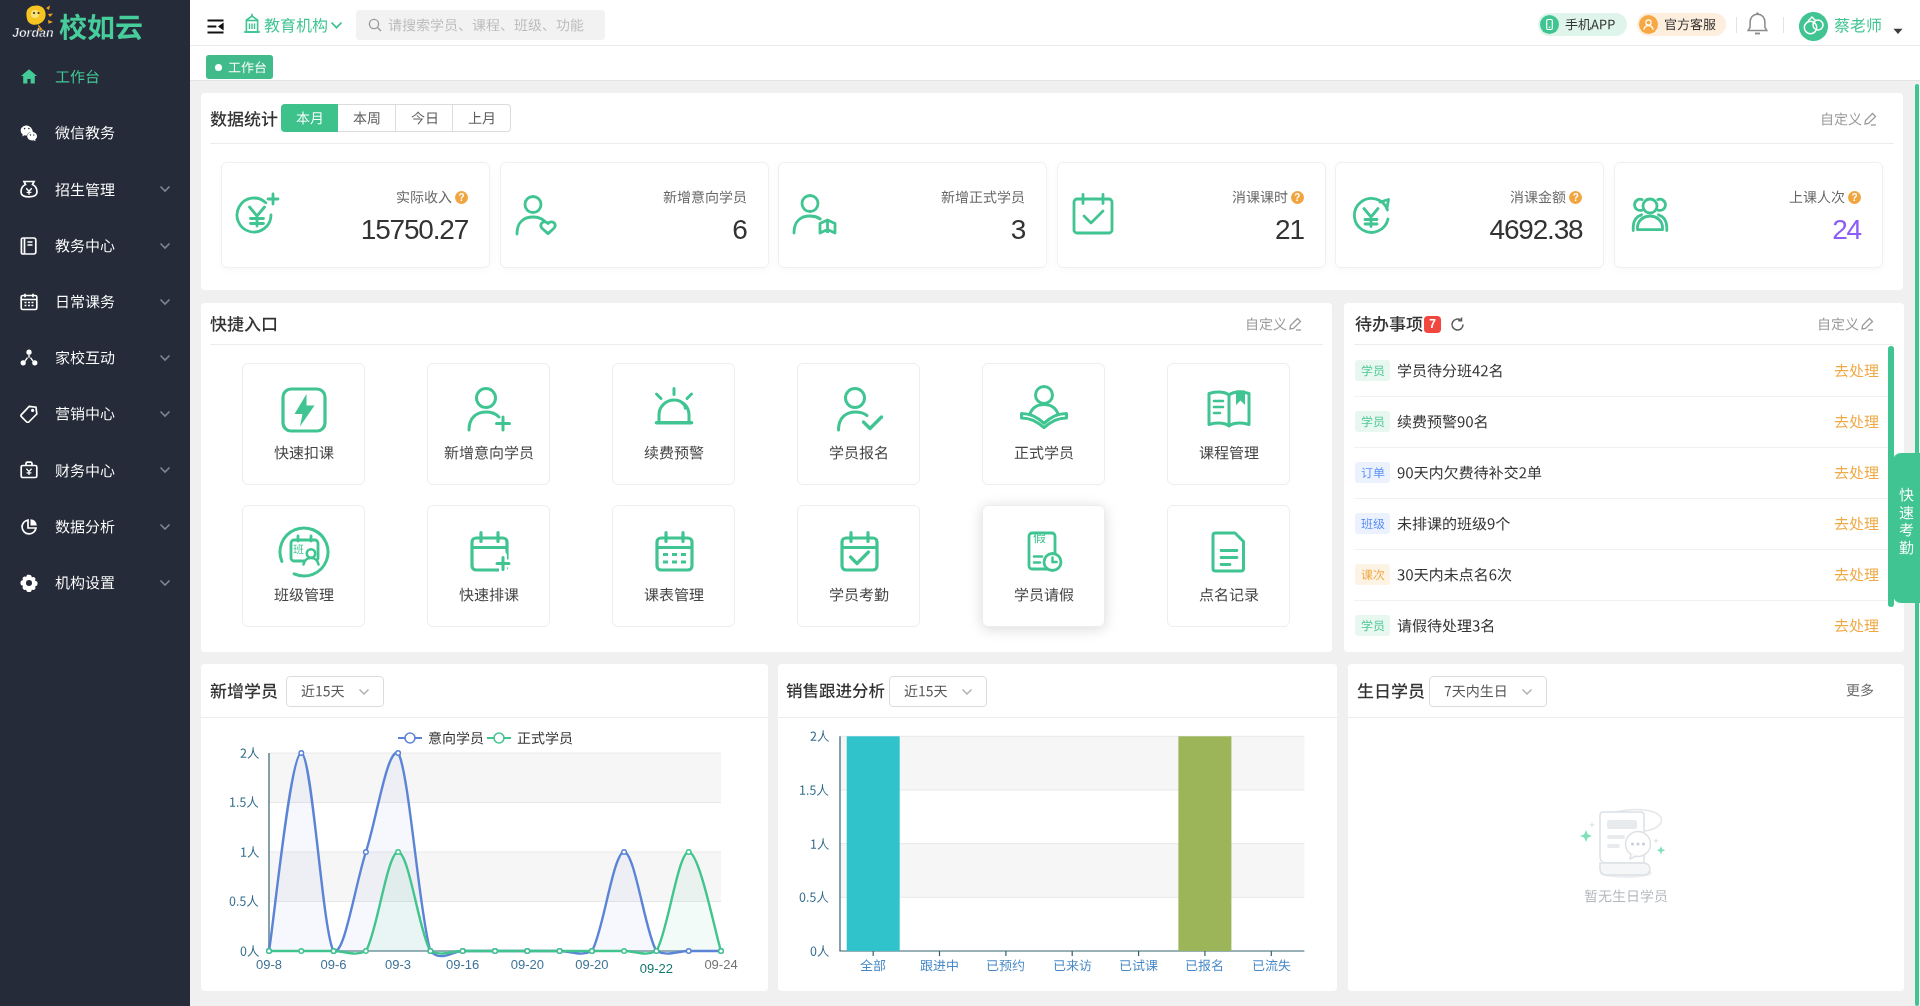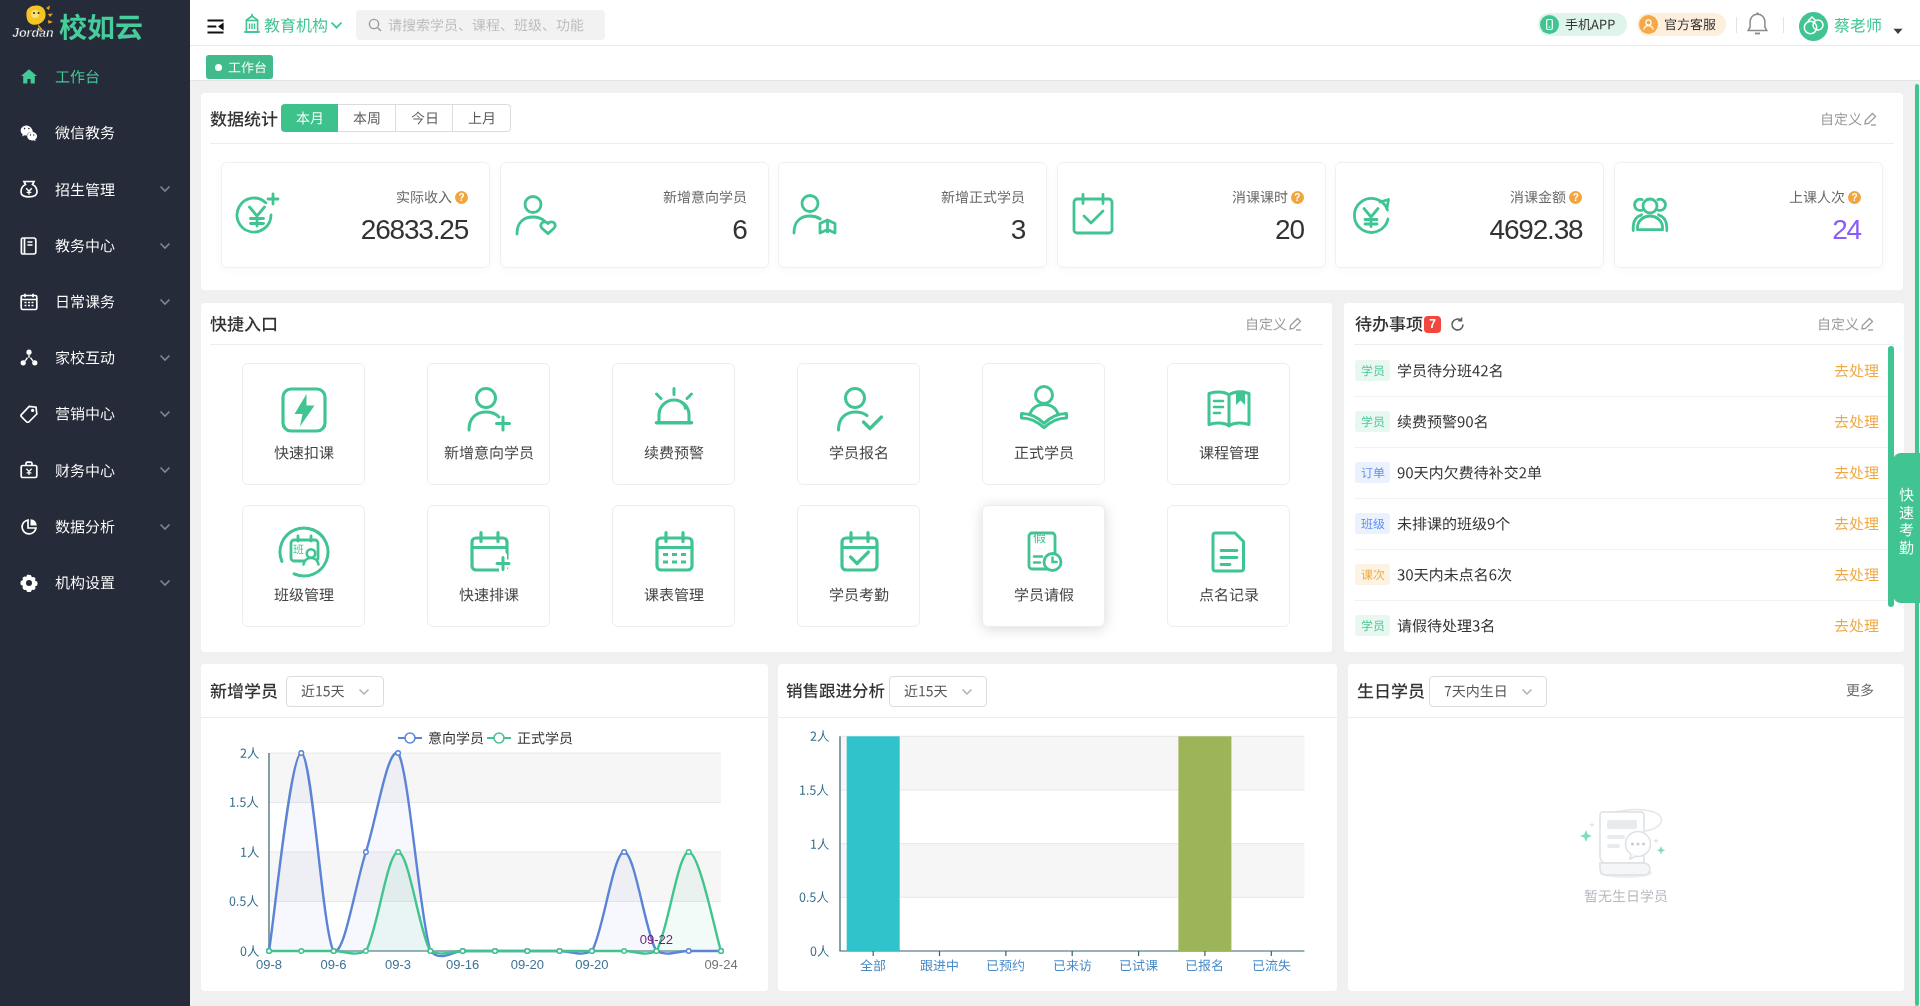--- a/index.html
+++ b/index.html
@@ -378,21 +378,21 @@
 <div style="position:absolute;left:396.0px;top:187.9px;z-index:2">
     <svg class="tx " width="56.0" height="18.2" viewBox="0 0 56.0 18.2" style="color:#666">
       <g transform="translate(0 14.32) scale(0.01400 -0.01400)">
         <use href="#r5b9e" x="0"></use>
         <use href="#r9645" x="1000"></use>
         <use href="#r6536" x="2000"></use>
         <use href="#r5165" x="3000"></use>
       </g>
     </svg>
   </div>
-<div style="position:absolute;left:468.0px;transform:translateX(-100%);top:213.2px;font:400 28.0px 'Liberation Sans',sans-serif;color:#333;line-height:33.6px;letter-spacing:-1.2px;white-space:nowrap;z-index:2">26833.25</div>
+<div style="position:absolute;left:468.0px;transform:translateX(-100%);top:213.2px;font:400 28.0px 'Liberation Sans',sans-serif;color:#333;line-height:33.6px;letter-spacing:-1.2px;white-space:nowrap;z-index:2">15750.27</div>
 <div style="position:absolute;left:499.6px;top:162px;width:269px;height:106px;background:#fff;border:1px solid #f0f0f0;border-radius:6px;box-shadow:0 2px 10px rgba(0,0,0,0.03);z-index:2"></div>
 <svg style="position:absolute;left:511.6px;top:191px;z-index:3" width="48" height="48" viewBox="0 0 48 48">
     <circle cx="21" cy="13.5" r="8" fill="none" stroke="#3fc492" stroke-width="2.8"></circle>
 <path d="M5 43 c0 -12 7 -17 16 -17 c5 0 9 1.5 12 4.5" fill="none" stroke="#3fc492" stroke-width="2.8" stroke-linecap="round"></path>
 <path d="M36 32.5 c1.8 -2.2 5 -2.2 6.4 -0.3 c1.3 1.8 0.6 4.2 -1.2 5.8 l-5.2 4.6 l-5.2 -4.6 c-1.8 -1.6 -2.5 -4 -1.2 -5.8 c1.4 -1.9 4.6 -1.9 6.4 0.3z" fill="#fff" stroke="#3fc492" stroke-width="2.8" stroke-linejoin="round"></path>
   </svg>
 <div style="position:absolute;left:662.6px;top:187.9px;z-index:2">
     <svg class="tx " width="84.0" height="18.2" viewBox="0 0 84.0 18.2" style="color:#666">
       <g transform="translate(0 14.32) scale(0.01400 -0.01400)">
         <use href="#r65b0" x="0"></use>
@@ -434,21 +434,21 @@
 <div style="position:absolute;left:1231.8px;top:187.9px;z-index:2">
     <svg class="tx " width="56.0" height="18.2" viewBox="0 0 56.0 18.2" style="color:#666">
       <g transform="translate(0 14.32) scale(0.01400 -0.01400)">
         <use href="#r6d88" x="0"></use>
         <use href="#r8bfe" x="1000"></use>
         <use href="#r8bfe" x="2000"></use>
         <use href="#r65f6" x="3000"></use>
       </g>
     </svg>
   </div>
-<div style="position:absolute;left:1303.8px;transform:translateX(-100%);top:213.2px;font:400 28.0px 'Liberation Sans',sans-serif;color:#333;line-height:33.6px;letter-spacing:-1.2px;white-space:nowrap;z-index:2">20</div>
+<div style="position:absolute;left:1303.8px;transform:translateX(-100%);top:213.2px;font:400 28.0px 'Liberation Sans',sans-serif;color:#333;line-height:33.6px;letter-spacing:-1.2px;white-space:nowrap;z-index:2">21</div>
 <div style="position:absolute;left:1335.4px;top:162px;width:269px;height:106px;background:#fff;border:1px solid #f0f0f0;border-radius:6px;box-shadow:0 2px 10px rgba(0,0,0,0.03);z-index:2"></div>
 <svg style="position:absolute;left:1347.4px;top:191px;z-index:3" width="48" height="48" viewBox="0 0 48 48">
     <path d="M40.5 19 a17 17 0 1 0 0.5 9" fill="none" stroke="#3fc492" stroke-width="2.8" stroke-linecap="round"></path>
 <path d="M33 11 l8.5 -2.5 l-1.5 8.5" fill="none" stroke="#3fc492" stroke-width="2.8" stroke-linecap="round" stroke-linejoin="round"></path>
 <path d="M17 17.5 l7 8.5 l7 -8.5 M24 26 v9.5 M18 28.5 h12 M18 33 h12" fill="none" stroke="#3fc492" stroke-width="2.8" stroke-linecap="round"></path>
   </svg>
 <div style="position:absolute;left:1569.4px;top:191px;width:13px;height:13px;border-radius:50%;background:#f1a53f;color:#fff;font:bold 10px 'Liberation Sans';text-align:center;line-height:13px;z-index:3">?</div>
 <div style="position:absolute;left:1510.4px;top:187.9px;z-index:2">
     <svg class="tx " width="56.0" height="18.2" viewBox="0 0 56.0 18.2" style="color:#666">
       <g transform="translate(0 14.32) scale(0.01400 -0.01400)">
@@ -1090,21 +1090,21 @@
         <use href="#r4eba" x="555"></use>
       </g>
     </svg>
   </div>
 <div style="position:absolute;left:269.0px;transform:translateX(-50%);top:957.2px;font:400 13.0px 'Liberation Sans',sans-serif;color:#3d7296;line-height:15.6px;letter-spacing:0.0px;white-space:nowrap;z-index:2">09-8</div>
 <div style="position:absolute;left:333.6px;transform:translateX(-50%);top:957.2px;font:400 13.0px 'Liberation Sans',sans-serif;color:#3d7296;line-height:15.6px;letter-spacing:0.0px;white-space:nowrap;z-index:2">09-6</div>
 <div style="position:absolute;left:398.1px;transform:translateX(-50%);top:957.2px;font:400 13.0px 'Liberation Sans',sans-serif;color:#3d7296;line-height:15.6px;letter-spacing:0.0px;white-space:nowrap;z-index:2">09-3</div>
 <div style="position:absolute;left:462.7px;transform:translateX(-50%);top:957.2px;font:400 13.0px 'Liberation Sans',sans-serif;color:#3d7296;line-height:15.6px;letter-spacing:0.0px;white-space:nowrap;z-index:2">09-16</div>
 <div style="position:absolute;left:527.3px;transform:translateX(-50%);top:957.2px;font:400 13.0px 'Liberation Sans',sans-serif;color:#3d7296;line-height:15.6px;letter-spacing:0.0px;white-space:nowrap;z-index:2">09-20</div>
 <div style="position:absolute;left:591.9px;transform:translateX(-50%);top:957.2px;font:400 13.0px 'Liberation Sans',sans-serif;color:#3d7296;line-height:15.6px;letter-spacing:0.0px;white-space:nowrap;z-index:2">09-20</div>
-<div style="position:absolute;left:656.4px;transform:translateX(-50%);top:932px;font:400 13.0px 'Liberation Sans',sans-serif;color:#701a75;line-height:15.6px;letter-spacing:0.0px;white-space:nowrap;z-index:2">09-22</div>
+<div style="position:absolute;left:656.4px;transform:translateX(-50%);top:961px;font:400 13.0px 'Liberation Sans',sans-serif;color:#0f766e;line-height:15.6px;letter-spacing:0.0px;white-space:nowrap;z-index:2">09-22</div>
 <div style="position:absolute;left:721.0px;transform:translateX(-50%);top:957.2px;font:400 13.0px 'Liberation Sans',sans-serif;color:#737373;line-height:15.6px;letter-spacing:0.0px;white-space:nowrap;z-index:2">09-24</div>
 <div class="panel" style="left:778px;top:664px;width:559px;height:327px"></div>
 <div style="position:absolute;left:786.0px;top:680.3px;z-index:2">
     <svg class="tx " width="99.0" height="21.4" viewBox="0 0 99.0 21.4" style="color:#333">
       <g transform="translate(0 16.88) scale(0.01650 -0.01650)">
         <use href="#m9500" x="0"></use>
         <use href="#m552e" x="1000"></use>
         <use href="#m8ddf" x="2000"></use>
         <use href="#m8fdb" x="3000"></use>
         <use href="#m5206" x="4000"></use>

